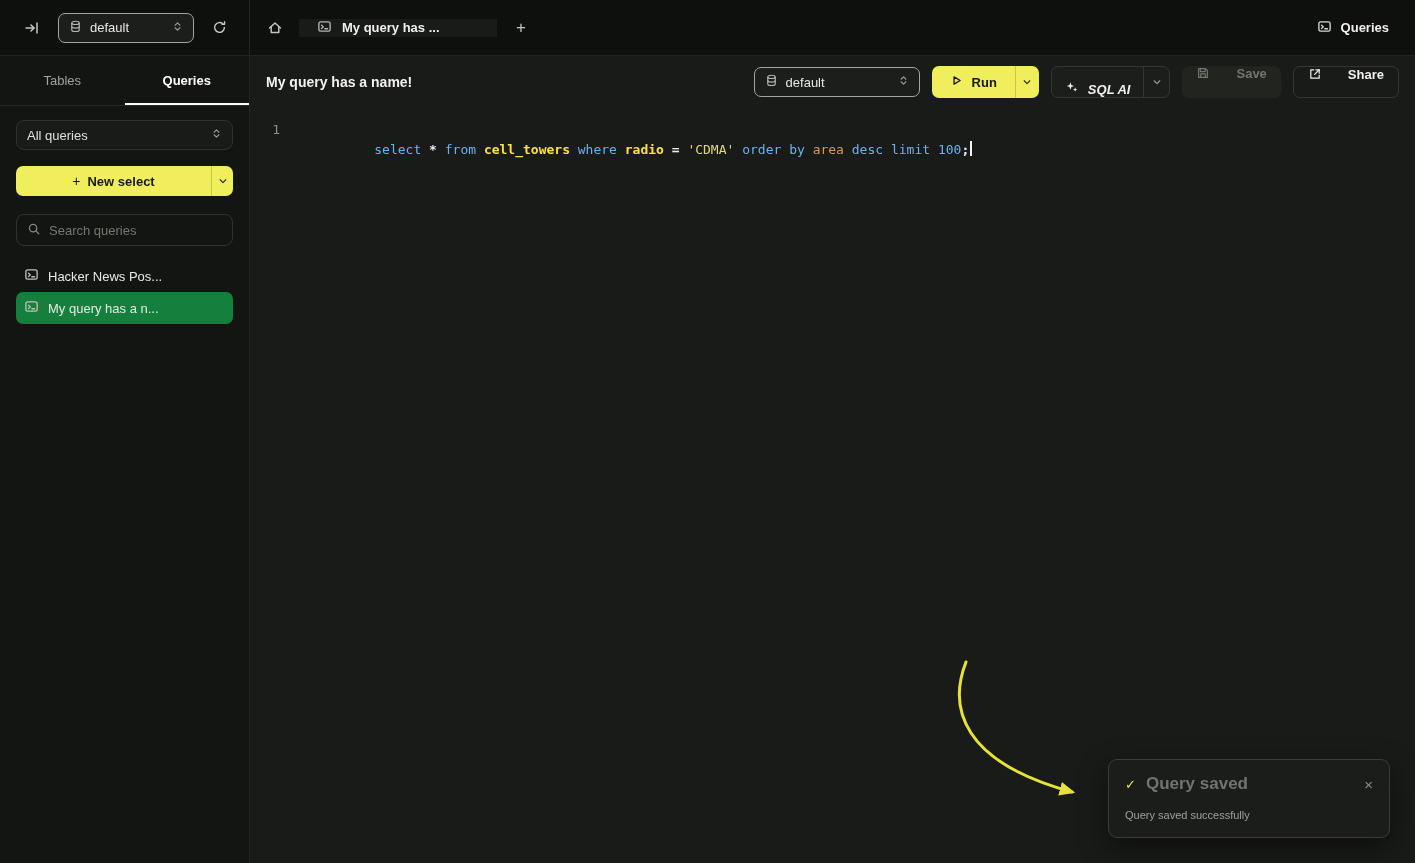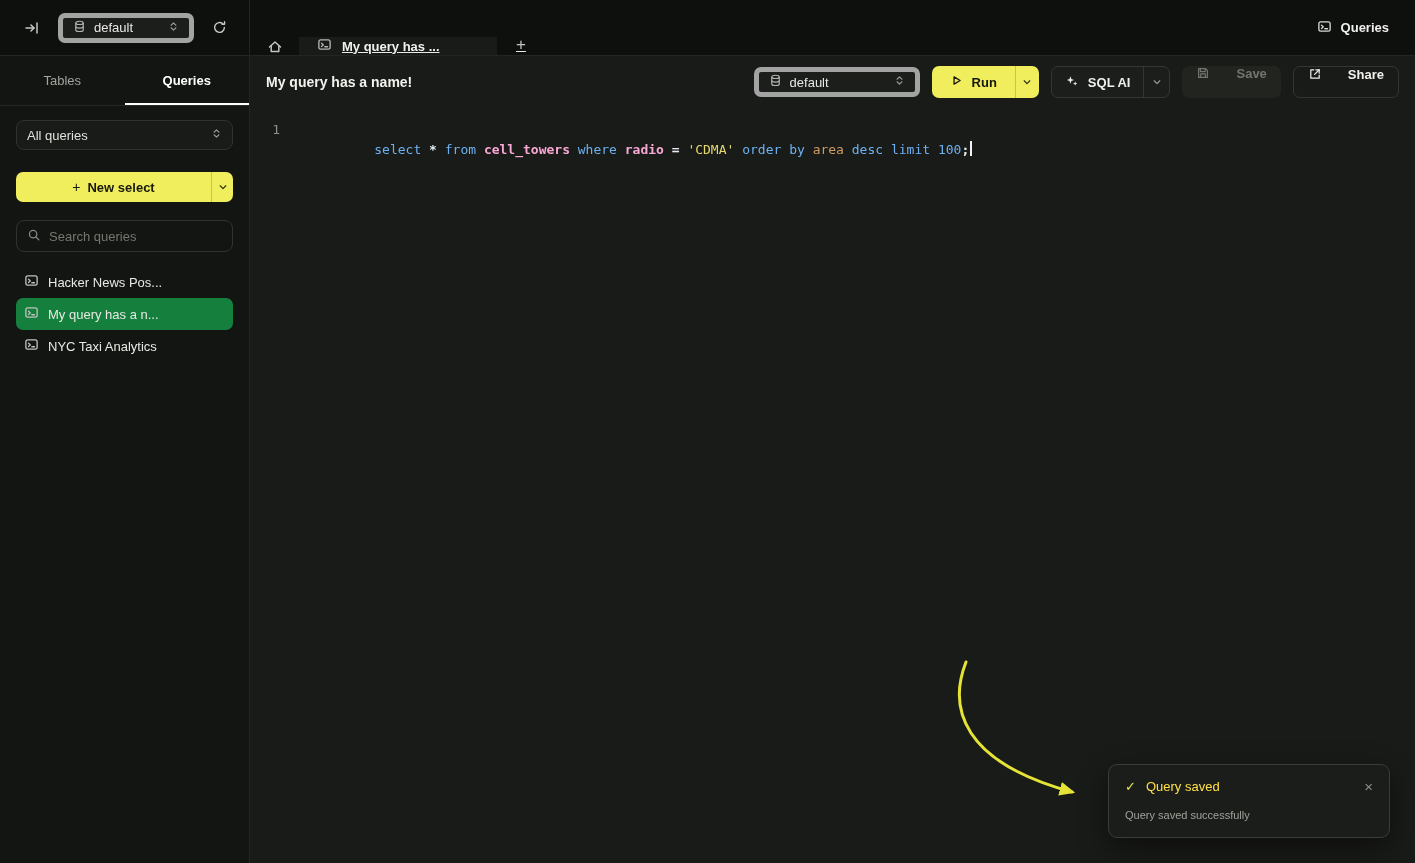--- a/index.html
+++ b/index.html
@@ -10,25 +10,25 @@
   }
   .app { position:relative; width:1415px; height:863px; display:flex; flex-direction:column; }
 
   
   .topbar { height:56px; flex:0 0 56px; background:#0e100e; display:flex; align-items:stretch;
             border-bottom:1px solid #232522; }
   .topbar-left { width:250px; flex:0 0 250px; display:flex; align-items:center;
                  padding-left:24px; gap:18px; border-right:1px solid #232522; }
   .icon-btn { display:inline-flex; align-items:center; justify-content:center; color:#c6c8c2; cursor:pointer; }
   .select-pill { height:30px; display:flex; align-items:center; gap:8px; padding:0 10px;
-                 background:#1c1e1b; border:5px solid #a3a3a3; border-radius:7px; cursor:pointer; }
+                 background:#1c1e1b; border:1px solid #a3a3a3; border-radius:7px; cursor:pointer; }
   .select-pill .updown { margin-left:auto; color:#9a9c96; }
   .select-pill .db-ic { color:#b4b6b0; }
   .topbar-pill { width:136px; }
-  .tabstrip { display:flex; align-items:flex-end;text-decoration:underline; }
+  .tabstrip { display:flex; align-items:center; }
   .home-btn { width:49px; display:flex; align-items:center; justify-content:center; color:#c2c4be; cursor:pointer; }
   .tab { width:198px; background:#191b18; display:flex; align-items:center; gap:10px;
          padding:0 18px; cursor:pointer; }
   .tab .tab-label { color:#f0f0ec; font-weight:700; font-size:13px; white-space:nowrap; }
   .tab .q-ic { color:#b6b8b2; }
   .plus-btn { width:48px; display:flex; align-items:center; justify-content:center;
               color:#c2c4be; font-size:17px; cursor:pointer; }
   .topbar-right { margin-left:auto; display:flex; align-items:center; gap:9px; padding-right:26px;
                   color:#f0f0ec; font-weight:700; cursor:pointer; }
   .topbar-right .q-ic { color:#d8dad4; }
@@ -38,21 +38,21 @@
   .sidebar { width:250px; flex:0 0 250px; background:#131512; border-right:1px solid #232522;
              display:flex; flex-direction:column; }
   .sidebar-tabs { height:50px; flex:0 0 50px; display:flex; border-bottom:1px solid #262825; }
   .sidebar-tab { flex:1; display:flex; align-items:center; justify-content:center;
                  color:#a2a49e; font-size:13px; cursor:pointer; }
   .sidebar-tab.active { color:#ffffff; font-weight:700; box-shadow:inset 0 -2px 0 #ffffff; }
   .sidebar-content { padding:14px 16px; display:flex; flex-direction:column; }
 
   .filter-select { height:30px; display:flex; align-items:center; padding:0 10px;
                    background:#191b18; border:1px solid #30322e; border-radius:8px;
-                   color:#dfe1db; cursor:pointer; margin-bottom:22px; }
+                   color:#dfe1db; cursor:pointer; margin-bottom:16px; }
   .filter-select .updown { margin-left:auto; color:#9a9c96; }
 
   .new-query { height:30px; display:flex; border-radius:7px; overflow:hidden; margin-bottom:18px; }
   .new-query-main { flex:1; background:var(--accent); color:#191a0e; font-weight:600;
                     display:flex; align-items:center; justify-content:center; gap:7px; cursor:pointer; }
   .new-query-main .plus-glyph { font-size:14px; font-weight:400; }
   .new-query-caret { width:22px; background:var(--accent); border-left:1px solid #c9c644;
                      display:flex; align-items:center; justify-content:center; color:#2a2b14; cursor:pointer; }
 
   .search-box { height:32px; display:flex; align-items:center; gap:8px; padding:0 10px;
@@ -76,52 +76,52 @@
   .header-pill { width:166px; }
 
   .split-btn { height:32px; display:flex; border-radius:7px; overflow:hidden; }
   .run-btn .main-part { background:var(--accent); color:#15160c; font-weight:700;
                         display:flex; align-items:center; gap:9px; padding:0 18px; cursor:pointer; }
   .run-btn .caret-part { width:24px; background:var(--accent); border-left:1px solid #c9c644;
                          display:flex; align-items:center; justify-content:center; color:#2a2b14; cursor:pointer; }
   .run-btn .play-ic { color:#15160c; }
 
   .dark-split { border:1px solid #343632; background:#1c1e1b; }
-  .dark-split .main-part { display:flex; align-items:center; gap:9px; padding:0 13px;
-                           color:#f0f0ec; font-weight:700; cursor:pointer; }
+  .dark-split .main-part { display:flex; align-items:flex-end; gap:9px; padding:0 13px;
+                           color:#f0f0ec; font-weight:700; cursor:pointer;font-style:italic; }
   .dark-split .caret-part { width:26px; border-left:1px solid #343632; display:flex;
                             align-items:center; justify-content:center; color:#9a9c96; cursor:pointer; }
   .sparkle-ic { color:#e6e8e2; }
 
   .btn { height:32px; display:flex; gap:26px; padding:0 14px;
          border-radius:7px; font-weight:700; font-size:13px; cursor:pointer; }
   .save-btn { background:#222420; color:#73756e; }
   .share-btn { border:1px solid #343632; background:transparent; color:#f0f0ec; }
 
   
   .editor { flex:1; padding-top:12px; display:flex; align-items:flex-start;
             font-family:"DejaVu Sans Mono","Liberation Mono",monospace; font-size:13px; line-height:20px; cursor:text; }
   .gutter { width:30px; flex:0 0 30px; text-align:right; color:#8d8f88; user-select:none; }
   .code-line { padding-left:16px; white-space:pre; }
   .tok-kw  { color:#6db1f2; }
-  .tok-ident { color:#f9a8d4; font-weight:700; }
+  .tok-ident { color:#fde047; font-weight:700; }
   .tok-op  { color:#e8ecf0; font-weight:700; }
   .tok-str { color:#e5d96d; }
   .tok-fn  { color:#d19a66; }
   .tok-num { color:#6db1f2; }
   .tok-pl  { color:#e8e8e4; }
   .caret { display:inline-block; width:2px; height:15px; background:#f2f2f2; vertical-align:-2px; margin-left:1px; }
 
   
   .toast { position:absolute; right:25px; bottom:25px; width:282px;
            background:#1b1d1a; border:1px solid #3a3c38; border-radius:9px;
            padding:14px 16px 16px 16px; box-shadow:0 10px 30px rgba(0,0,0,0.45); }
   .toast-head { display:flex; align-items:center; gap:10px; }
   .toast-check { color:#e9e94f; font-weight:700; font-size:13px; }
-  .toast-title { font-weight:400; font-size:13px; color:#fde047; }
+  .toast-title { font-weight:700; font-size:17px; color:#737373; }
   .toast-close { margin-left:auto; color:#8c8e87; font-size:15px; line-height:1; cursor:pointer; }
   .toast-msg { margin-top:15px; font-size:11px; color:#9fa19a; }
 
   
   .arrow-overlay { position:absolute; left:0; top:0; width:1415px; height:863px; pointer-events:none; }
 </style>
 </head>
 <body>
 
 <div class="app" style="--accent:#f0ee5d;">
@@ -247,30 +247,20 @@
         <div class="query-item selected">
           <span class="q-ic">
             <svg width="15" height="15" viewBox="0 0 16 16" fill="none" stroke="currentColor" stroke-width="1.4" stroke-linecap="round" stroke-linejoin="round">
               <rect x="2" y="3" width="12" height="10" rx="2"></rect>
               <path d="M4.8 6.6 6.8 8.4 4.8 10.2"></path>
                 <path d="M8.3 10.4h2.9"></path>
             </svg>
           </span>
           <span class="lbl">My query has a n...</span>
         </div>
-        <div class="query-item">
-          <span class="q-ic">
-            <svg width="15" height="15" viewBox="0 0 16 16" fill="none" stroke="currentColor" stroke-width="1.4" stroke-linecap="round" stroke-linejoin="round">
-              <rect x="2" y="3" width="12" height="10" rx="2"></rect>
-              <path d="M4.8 6.6 6.8 8.4 4.8 10.2"></path>
-                <path d="M8.3 10.4h2.9"></path>
-            </svg>
-          </span>
-          <span class="lbl">NYC Taxi Analytics</span>
-        </div>
       </div>
     </aside>
 
     <main class="main">
       <div class="main-header">
         <span class="page-title">My query has a name!</span>
 
         <div class="header-controls">
           <div class="select-pill header-pill">
             <span class="db-ic">

